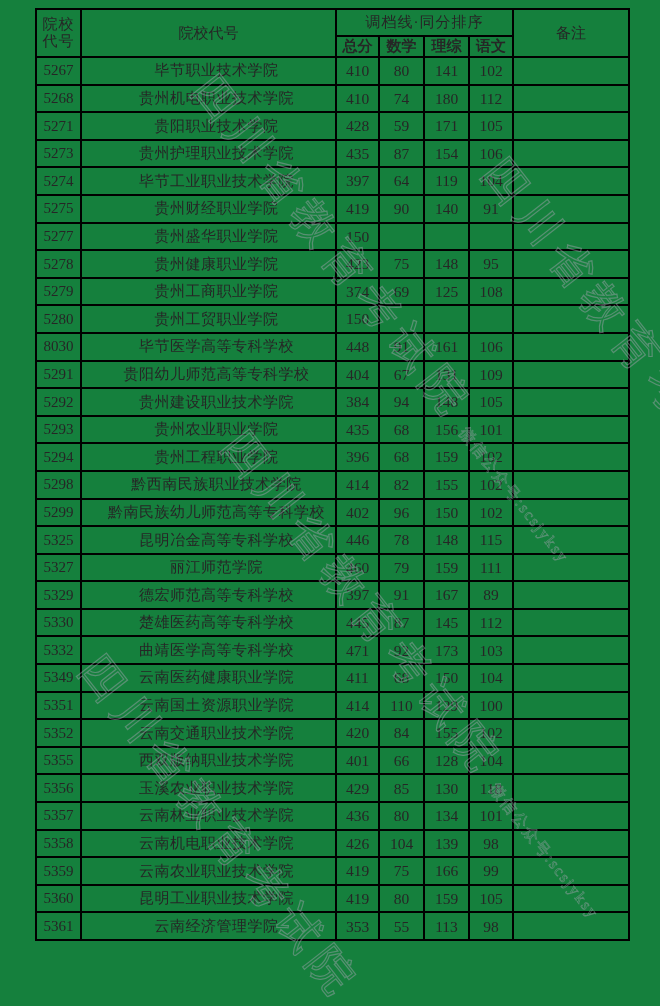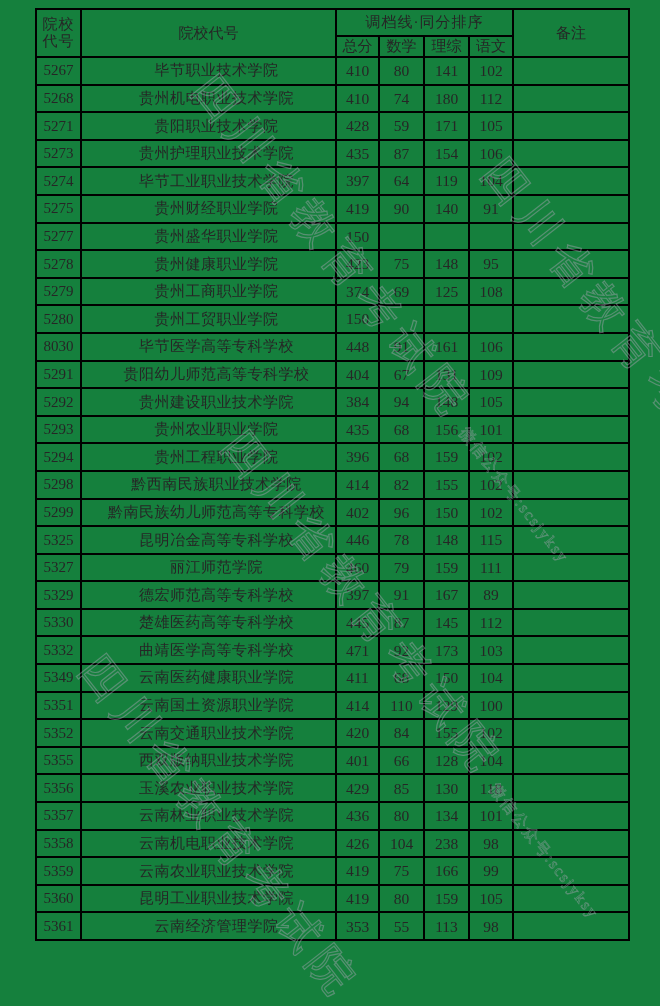--- a/index.html
+++ b/index.html
@@ -30,21 +30,21 @@
     vertical-align: middle;
     padding: 0;
     font-size: 15px;
     font-weight: normal;
     color: #262626;
     line-height: 1.25;
     overflow: hidden;
     white-space: nowrap;
   }
   .score-table thead tr.h1 th { height: 25px; }
-  .score-table thead tr.h2 th { height: 19px; }
+  .score-table thead tr.h2 th { height: 19px; font-weight: bold; }
   .score-table tbody td { height: 25.6px; }
   th.th-code { letter-spacing: 1px; white-space: normal; line-height: 1.15; }
   th.th-group { letter-spacing: 1px; margin-left: 36px; }
   td.cell-name { letter-spacing: 0.5px; padding-left: 16px; }
   td.cell-num { font-size: 15.5px; }
 
   .footer {
     position: absolute;
     left: 0;
     top: 948px;
@@ -366,21 +366,21 @@
           <td class="cell-num">80</td>
           <td class="cell-num">134</td>
           <td class="cell-num">101</td>
           <td></td>
         </tr>
         <tr>
           <td>5358</td>
           <td class="cell-name">云南机电职业技术学院</td>
           <td class="cell-num">426</td>
           <td class="cell-num">104</td>
-          <td class="cell-num">238</td>
+          <td class="cell-num">139</td>
           <td class="cell-num">98</td>
           <td></td>
         </tr>
         <tr>
           <td>5359</td>
           <td class="cell-name">云南农业职业技术学院</td>
           <td class="cell-num">419</td>
           <td class="cell-num">75</td>
           <td class="cell-num">166</td>
           <td class="cell-num">99</td>

